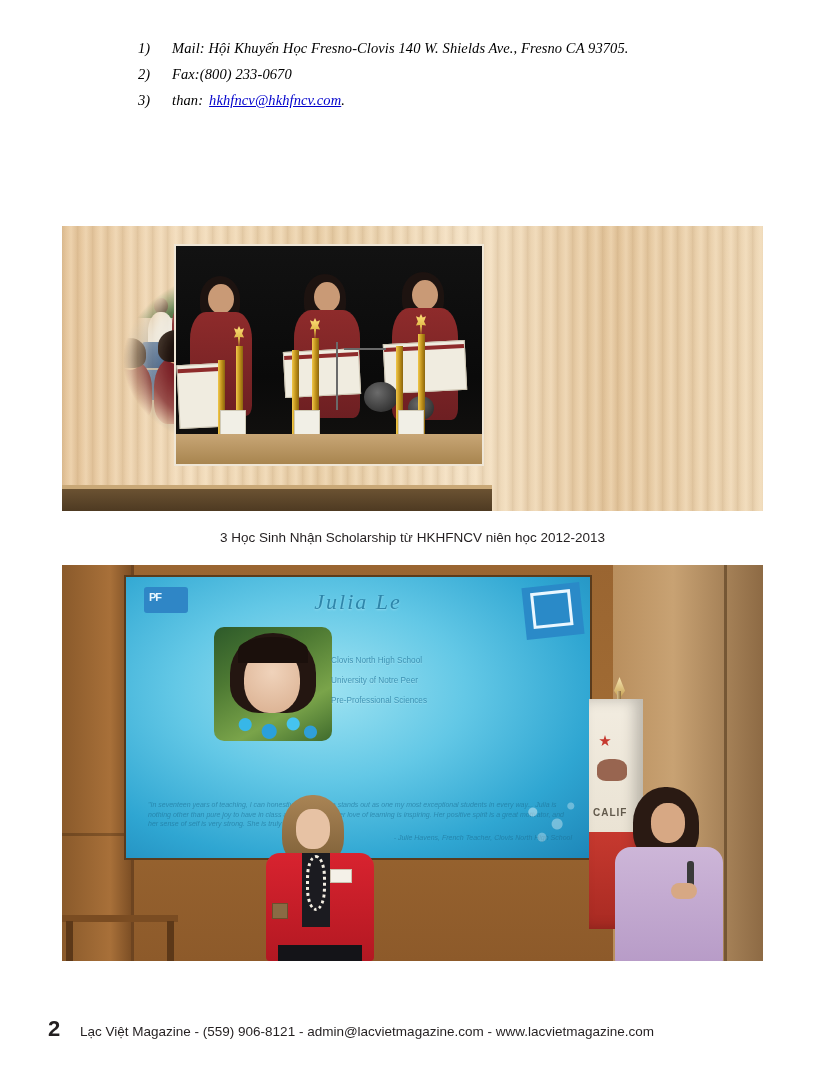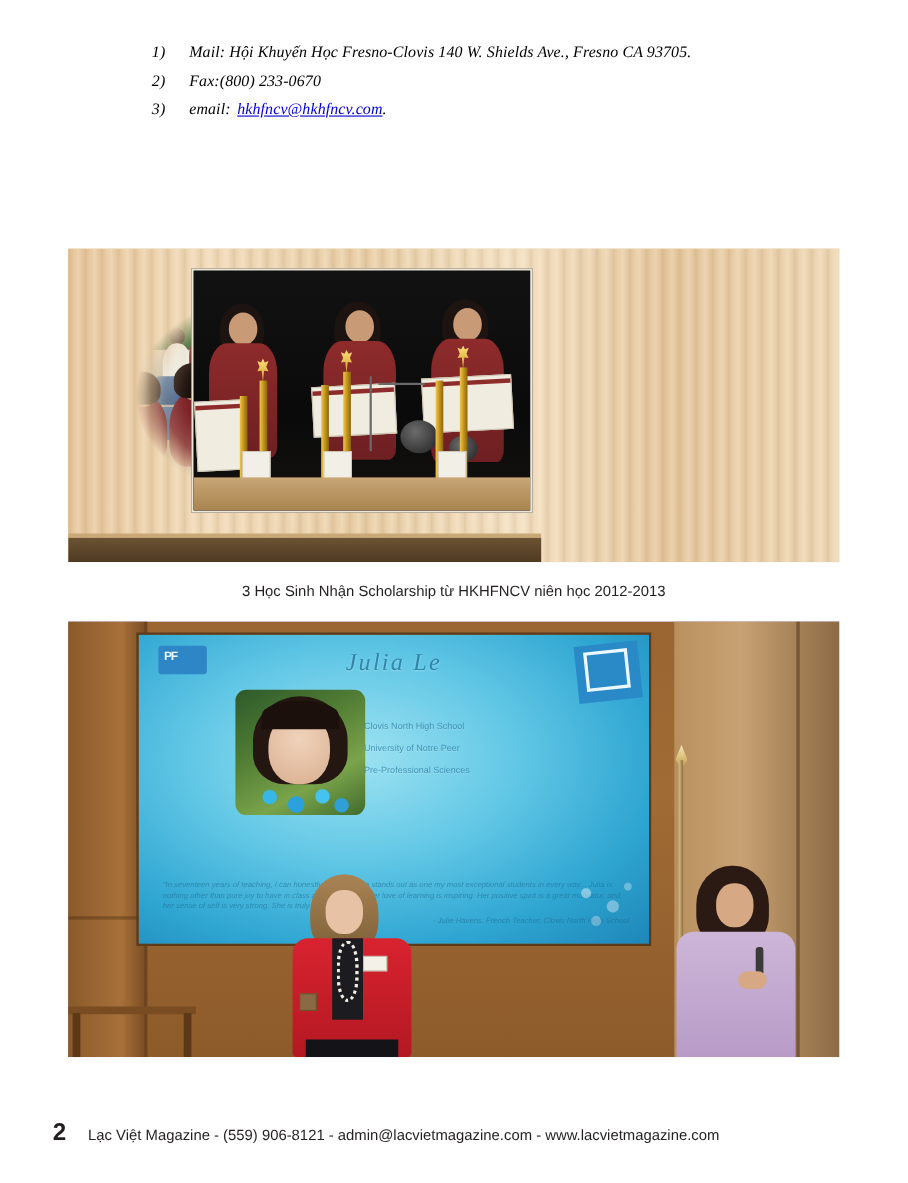--- a/index.html
+++ b/index.html
@@ -96,21 +96,21 @@
   .mic-stand { position:absolute; width:2px; background:#6a6a6a; }
 
   
   .caption { position:absolute; width:825px; text-align:center;
              font-size:13.5px; color:#231f20; font-family:"Liberation Sans", sans-serif; }
   #caption1 { top:530px; }
   #caption2 { top:980px; }
 
   
   .photo2 { position:absolute; left:62px; top:565px; width:701px; height:396px;
-            overflow:hidden; background:#c4b5fd;padding-left:20px; }
+            overflow:hidden; background:#1d4ed8;padding-left:20px; }
   .wall {
     position:absolute; inset:0;
     background:
       linear-gradient(90deg, rgba(0,0,0,.12) 0 2px, transparent 2px 100%),
       linear-gradient(180deg,#9a6531 0%,#a06b34 40%,#8d5a2a 100%);
   }
   .wall-panelL { position:absolute; left:0; top:0; width:72px; height:100%;
                  background:linear-gradient(90deg,#8a5a2b,#a87039 70%,#7d4f25);
                  border-right:3px solid #6d4420; }
   .wall-right { position:absolute; right:0; top:0; width:150px; height:100%;
@@ -239,21 +239,21 @@
     <div class="list-row">
       <span class="list-num">1)</span>
       <span class="list-text">Mail: Hội Khuyến Học Fresno-Clovis 140 W. Shields Ave., Fresno CA 93705.</span>
     </div>
     <div class="list-row">
       <span class="list-num">2)</span>
       <span class="list-text">Fax:(800) 233-0670</span>
     </div>
     <div class="list-row">
       <span class="list-num">3)</span>
-      <span class="list-text" style="margin-right:6px">email:</span>
+      <span class="list-text" style="margin-right:6px">than:</span>
       <a class="maillink" href="#">hkhfncv@hkhfncv.com</a>
       <span>.</span>
     </div>
   </div>
 
 
   <div class="photo1">
     <div class="wood-light"></div>
     <div class="floor-band2"></div>
     <div class="floor-band"></div>
@@ -420,20 +420,25 @@
       <div class="pres-face"></div>
       <div class="pres-jacket"></div>
       <div class="pres-shirt"></div>
       <div class="pres-pearls"></div>
       <div class="pres-badge"></div>
       <div class="pres-skirt"></div>
     </div>
 
     <div class="flag-finial"></div>
     <div class="flagpole"></div>
+    <div class="flag">
+      <div class="flag-star"></div>
+      <div class="flag-bear"></div>
+      <div class="flag-cali">CALIF</div>
+    </div>
 
     <div class="spk2">
       <div class="spk2-hair"></div>
       <div class="spk2-face"></div>
       <div class="spk2-dress"></div>
       <div class="spk2-mic"></div>
       <div class="spk2-hand"></div>
     </div>
 
     <div class="outlet"></div>

